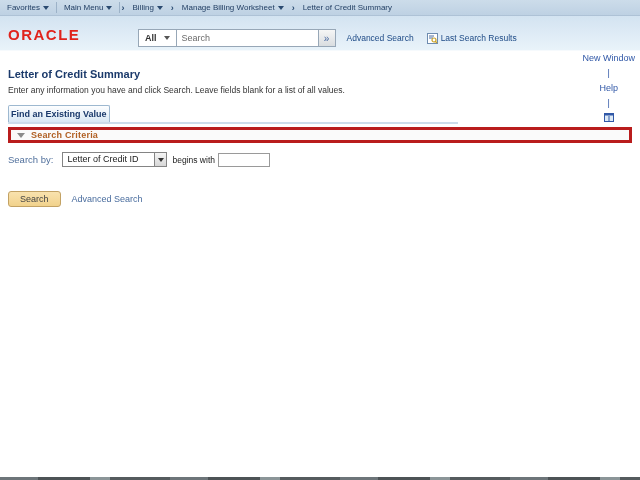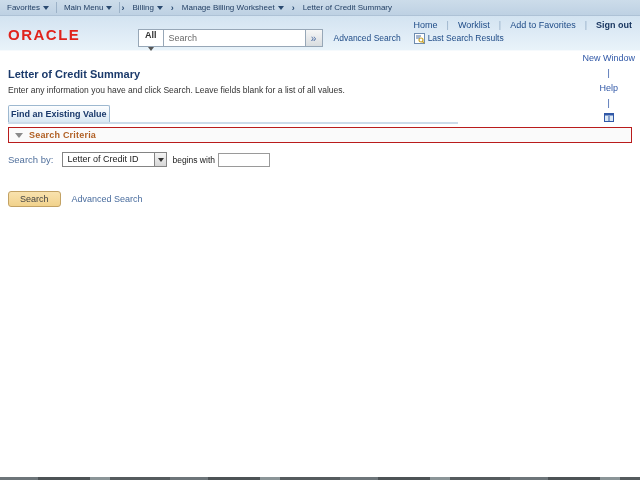--- a/index.html
+++ b/index.html
@@ -46,21 +46,21 @@
   .hlink{ cursor:pointer; }
   .signout{ font-weight:bold; color:#16335e; }
 
   .search-group{
     position:absolute; left:138px; top:13px; height:18px;
     display:flex; align-items:center; font-size:9px;
   }
   .scope-btn{
     height:18px; background:#fff; border:1px solid #97a7b7;
     display:flex; align-items:center; gap:7px; padding:0 6px;
-    font-weight:bold; color:#333; cursor:pointer;flex-direction:column;
+    font-weight:bold; color:#333; cursor:pointer;
   }
   .scope-arrow{ width:0;height:0;border-left:3px solid transparent;border-right:3px solid transparent;border-top:4px solid #555;}
   .search-input{
     height:18px; width:142px; border:1px solid #97a7b7; border-left:none;
     font-family:"Liberation Sans",sans-serif; font-size:9px; padding:0 5px; color:#333; outline:none;
   }
   .search-input::placeholder{ color:#6a6a6a; opacity:1; }
   .go-btn{
     height:18px; width:17px; border:1px solid #97a7b7; border-left:none;
     background:linear-gradient(#f6f6f6,#d9dde0);
@@ -96,21 +96,21 @@
   }
   .tab{
     display:inline-block; margin-bottom:0;
     padding:3px 2px 3px; border:1px solid #9db8d0; border-bottom:none;
     border-radius:2px 2px 0 0;
     background:linear-gradient(#fdfeff,#d9e8f4);
     font-size:9px; font-weight:bold; color:#1b3a6b; cursor:pointer;
   }
   .criteria-bar{
     position:absolute; top:127px; left:8px; right:8px; height:16px;
-    background:#fafafa; border:1px solid #b91c1c;
+    background:#fafafa; border:3px solid #b91c1c;
     display:flex; align-items:center; gap:6px; padding-left:6px;
   }
   .collapse-tri{
     width:0;height:0;
     border-left:4px solid transparent;border-right:4px solid transparent;
     border-top:5px solid #8a8a8a; cursor:pointer;
   }
   .criteria-label{ font-size:9px; font-weight:bold; color:#b05f23; letter-spacing:.2px; }
 
   .search-by-row{
@@ -181,29 +181,20 @@
   </div>
   <span class="chev"></span>
   <div class="crumb crumb-last">
     <span>Letter of Credit Summary</span>
   </div>
 </div>
 
 <div class="header">
   <div class="logo">ORACLE</div>
 
-  <div class="header-links">
-    <span class="hlink">Home</span>
-    <span class="hsep"></span>
-    <span class="hlink">Worklist</span>
-    <span class="hsep"></span>
-    <span class="hlink">Add to Favorites</span>
-    <span class="hsep"></span>
-    <span class="hlink signout">Sign out</span>
-  </div>
 
   <div class="search-group">
     <div class="scope-btn">
       <span>All</span>
       <span class="scope-arrow"></span>
     </div>
     <input class="search-input" type="text" placeholder="Search" style="">
     <div class="go-btn"></div>
     <span class="adv-link">Advanced Search</span>
     <span class="last-results">

